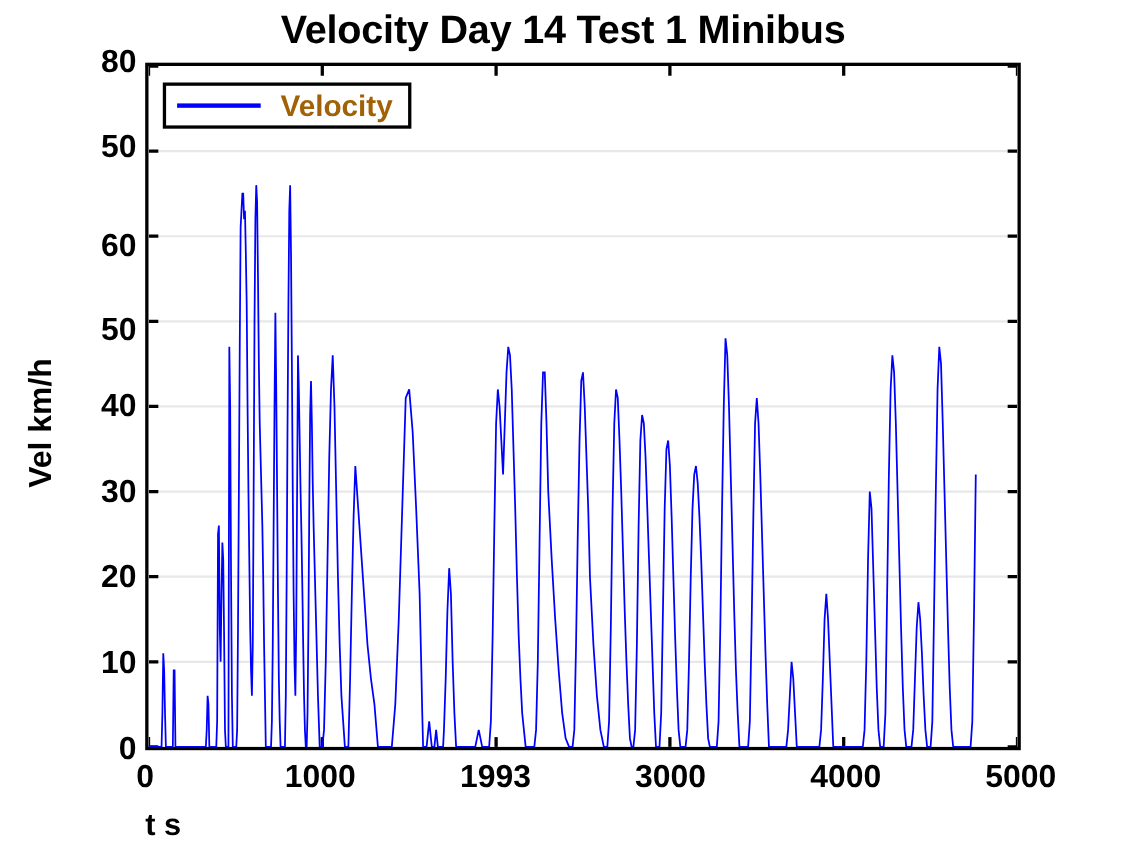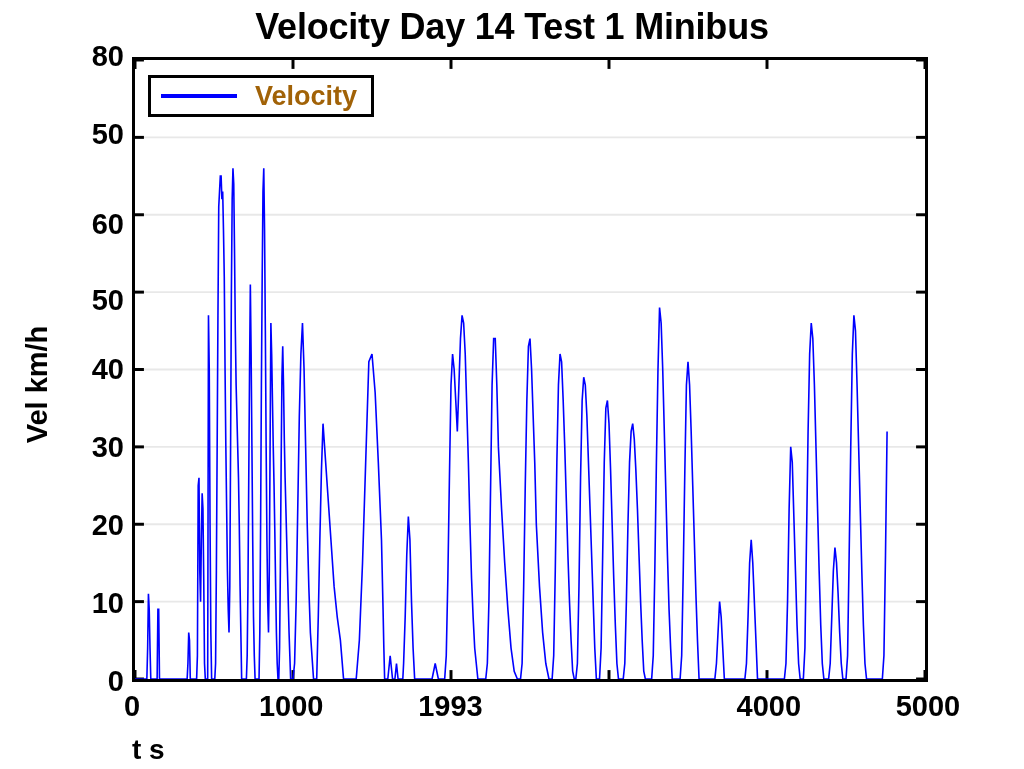--- a/index.html
+++ b/index.html
@@ -212,20 +212,21 @@
       <div class="ytick-label" style="top: 354.5px;">40</div>
       <div class="ytick-label" style="top: 432.625px;">30</div>
       <div class="ytick-label" style="top: 510.75px;">20</div>
       <div class="ytick-label" style="top: 588.875px;">10</div>
       <div class="ytick-label" style="top: 667px;">0</div>
     </div>
   <div id="xtick-labels">
       <div class="xtick-label" style="left: 132px; top: 0px;">0</div>
       <div class="xtick-label" style="left: 291.2px; top: 0px;">1000</div>
       <div class="xtick-label" style="left: 450.4px; top: 0px;">1993</div>
+      <div class="xtick-label" style="left: 609.6px; top: 0px;">3000</div>
       <div class="xtick-label" style="left: 768.8px; top: 0px;">4000</div>
       <div class="xtick-label" style="left: 928px; top: 0px;">5000</div>
     </div>
 
   <div id="ylabel">Vel km/h</div>
 
   <div id="xlabel">t s</div>
 
 </div>
 

